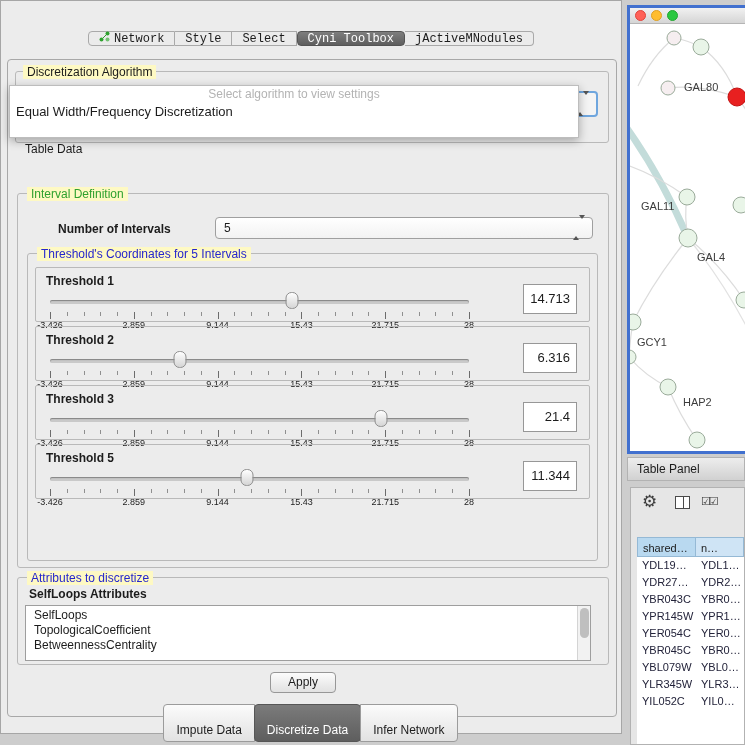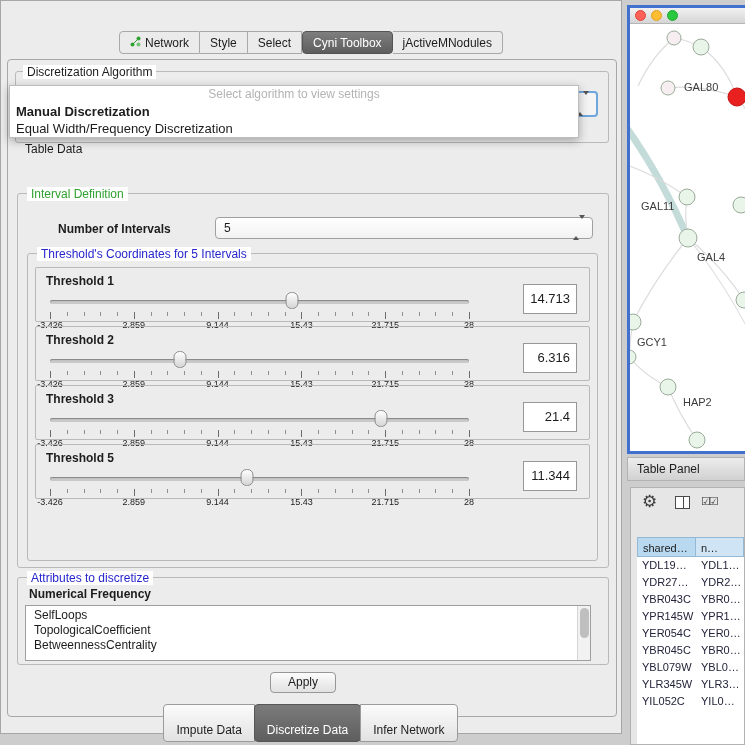--- a/index.html
+++ b/index.html
@@ -10,31 +10,31 @@
   
   .control-panel { position:absolute; left:0; top:0; width:622px; height:734px;
     background:#ececec; border:1px solid #a6a6a6; }
   .titlebar { position:absolute; left:0; top:0; right:0; height:22px;
     background:linear-gradient(#f8f8f8,#dddddd); border-bottom:1px solid #bcbcbc; }
   .titlebar .title { position:absolute; left:8px; top:4px; font-size:12px; }
   .win-restore { position:absolute; right:38px; top:6px; width:9px; height:9px; border:1.5px solid #222; }
   .win-close { position:absolute; right:12px; top:1px; font-size:16px; font-weight:bold; }
 
   .tab-bar { position:absolute; top:30px; left:0; right:0; display:flex; justify-content:center; }
-  .tab { font-size:12px; padding:0 10px; height:23px; background:#ebebeb;
-    border:1px solid #a9a9a9; border-left:none; display:flex; align-items:center; gap:4px; }
+  .tab { font-size:12px; padding:0 10px; height:15px; background:#ebebeb;
+    border:1px solid #a9a9a9; border-left:none; display:flex; align-items:center; gap:4px;font-family:Liberation Mono, monospace; }
   .tab:first-child { border-left:1px solid #a9a9a9; border-radius:4px 0 0 4px; }
   .tab:last-child { border-radius:0 4px 4px 0; }
   .tab.sel { background:linear-gradient(#7e7e7e,#5e5e5e); color:#fff; border:1px solid #545454; border-radius:4px; }
 
   .frame { position:absolute; left:6px; top:58px; width:610px; height:658px;
     border:1px solid #a8a8a8; border-radius:4px; }
 
   .group { position:absolute; border:1px solid #b9b9b9; border-radius:3px; }
-  .group-title { position:absolute; font-size:12px; background:#ffffff; padding:0 4px; z-index:2; }
+  .group-title { position:absolute; font-size:12px; background:#fef9c3; padding:0 4px; z-index:2; }
   .t-green { color:#2fa12f; }
   .t-blue { color:#2626cc; }
 
   .combo { position:absolute; background:linear-gradient(#ffffff,#f2f2f2);
     border:1px solid #9f9f9f; border-radius:4px; }
   .combo-text { position:absolute; left:8px; top:50%; transform:translateY(-50%); font-size:12px; white-space:nowrap; }
   .stepper { position:absolute; right:7px; top:50%; transform:translateY(-50%); }
   .tri-up { width:0; height:0; border-left:3.5px solid transparent; border-right:3.5px solid transparent;
     border-bottom:4px solid #555; margin-bottom:2px; }
   .tri-down { width:0; height:0; border-left:3.5px solid transparent; border-right:3.5px solid transparent;
@@ -147,21 +147,20 @@
 
     <div class="group" style="left:14px; top:70px; width:594px; height:72px;"></div>
     <span class="group-title" style="left:22px; top:64px;">Discretization Algorithm</span>
     <div class="combo focus" style="left:20px; top:90px; width:577px; height:26px; z-index:1;">
       <span class="stepper"><span class="tri-up"></span><span class="tri-down"></span></span>
     </div>
 
     <div class="overlay">
       <div class="ov-placeholder">Select algorithm to view settings</div>
       <div id="ov-items">
-          <div class="ov-item bold">Manual Discretization</div>
           <div class="ov-item">Equal Width/Frequency Discretization</div>
         </div>
     </div>
 
     <span class="plain-label" style="left:24px; top:141px;">Table Data</span>
 
     <div class="group" style="left:16px; top:192px; width:592px; height:375px;"></div>
     <span class="group-title t-green" style="left:26px; top:186px;">Interval Definition</span>
 
     <span class="bold-label" style="left:57px; top:221px;">Number of Intervals</span>
@@ -346,21 +345,21 @@
             <span class="ticklabel" style="left:60%;">15.43</span>
             <span class="ticklabel" style="left:80%;">21.715</span>
             <span class="ticklabel" style="left:100%;">28</span>
           </div>
           <div class="thr-value">11.344</div>
         </div>
       </div>
 
     <div class="group" style="left:16px; top:576px; width:592px; height:88px;"></div>
     <span class="group-title t-blue" style="left:26px; top:570px;">Attributes to discretize</span>
-    <span class="bold-label" style="left:28px; top:586px;">Numerical Frequency</span>
+    <span class="bold-label" style="left:28px; top:586px;">SelfLoops Attributes</span>
     <div class="listbox" style="left:24px; top:604px; width:566px; height:56px;">
       <div id="attr-items" style="padding-top:2px;">
           <div class="list-item">SelfLoops</div>
           <div class="list-item">TopologicalCoefficient</div>
           <div class="list-item">BetweennessCentrality</div>
         </div>
       <div class="scrollbar">
         <div class="scroll-thumb"></div>
       </div>
     </div>

